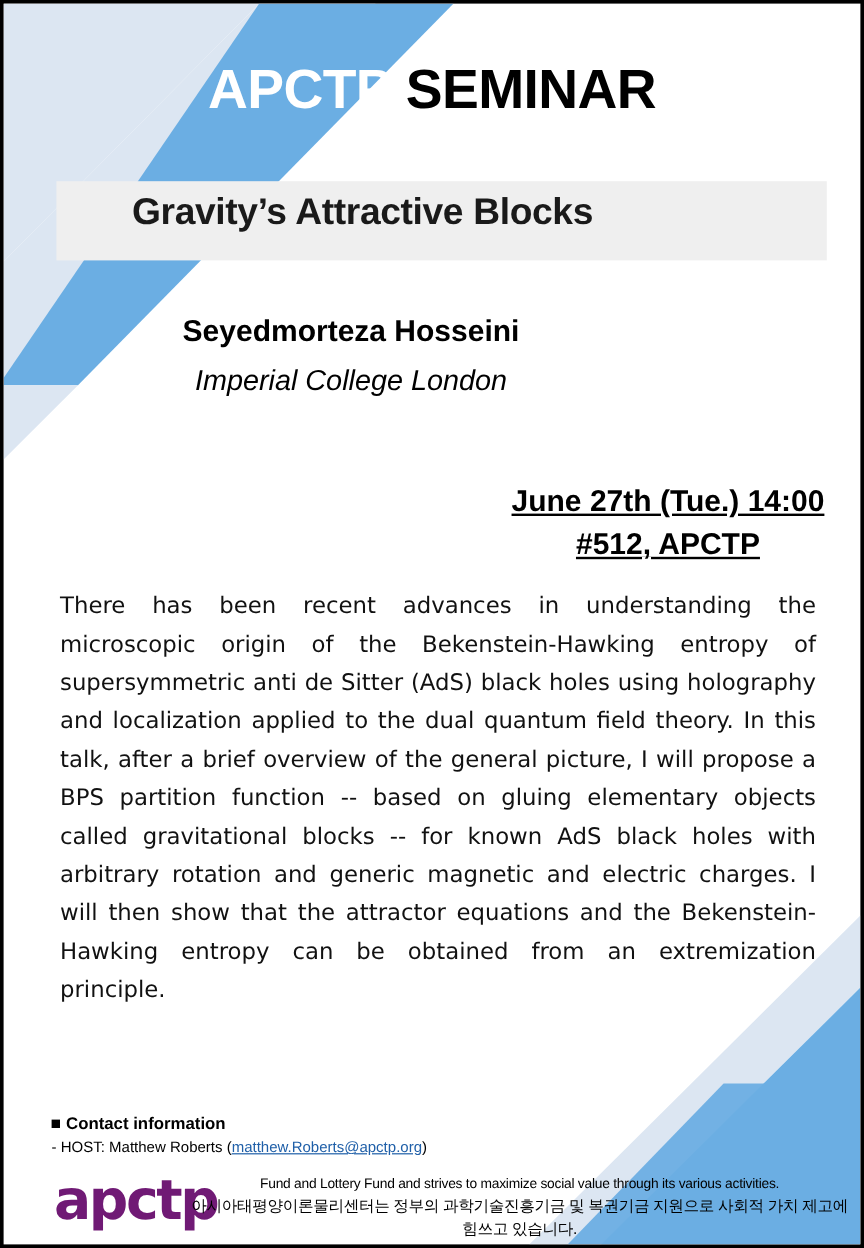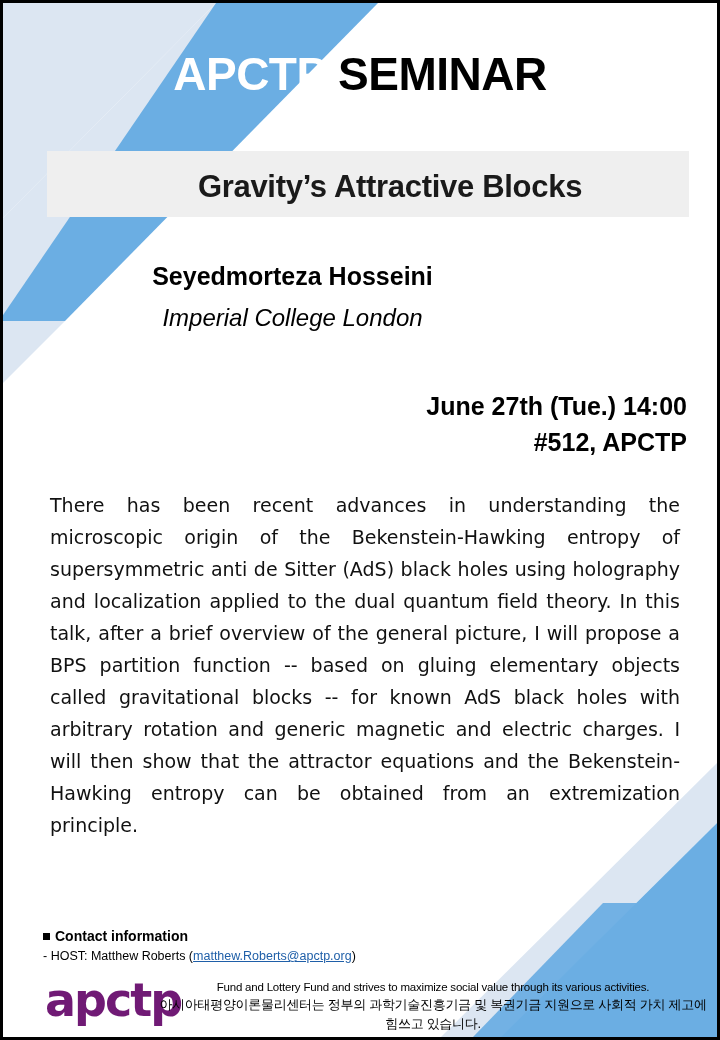--- a/index.html
+++ b/index.html
@@ -64,27 +64,26 @@
     top: 148px;
     width: 642px;
     height: 66px;
     background: #EFEFEF;
     z-index: 3;
   }
   .title-banner .talk-title {
     position: absolute;
     left: 0;
     right: 0;
-    top: 18px;
-    text-align: center;
+    top: 8px;
     font-size: 31px;
     font-weight: bold;
     color: #1a1a1a;
     letter-spacing: -0.3px;
-    padding-left: 44px;
+    padding-left: 63px;
     box-sizing: border-box;
   }
 
   
   .speaker-block {
     position: absolute;
     left: 0;
     top: 258px;
     width: 579px;
     text-align: center;
@@ -101,23 +100,24 @@
     font-style: italic;
     color: #000000;
     line-height: 1.3;
     margin-top: 10px;
   }
 
   
   .when-where {
     position: absolute;
     right: 30px;
-    top: 385px;
-    text-align: right;
-    z-index: 3;
+    top: 397px;
+    text-align: center;
+    z-index: 3;
+    text-decoration: underline;
   }
   .when-where .line {
     font-size: 25px;
     font-weight: bold;
     color: #000000;
     line-height: 1.45;
     white-space: nowrap;
   }
 
   

